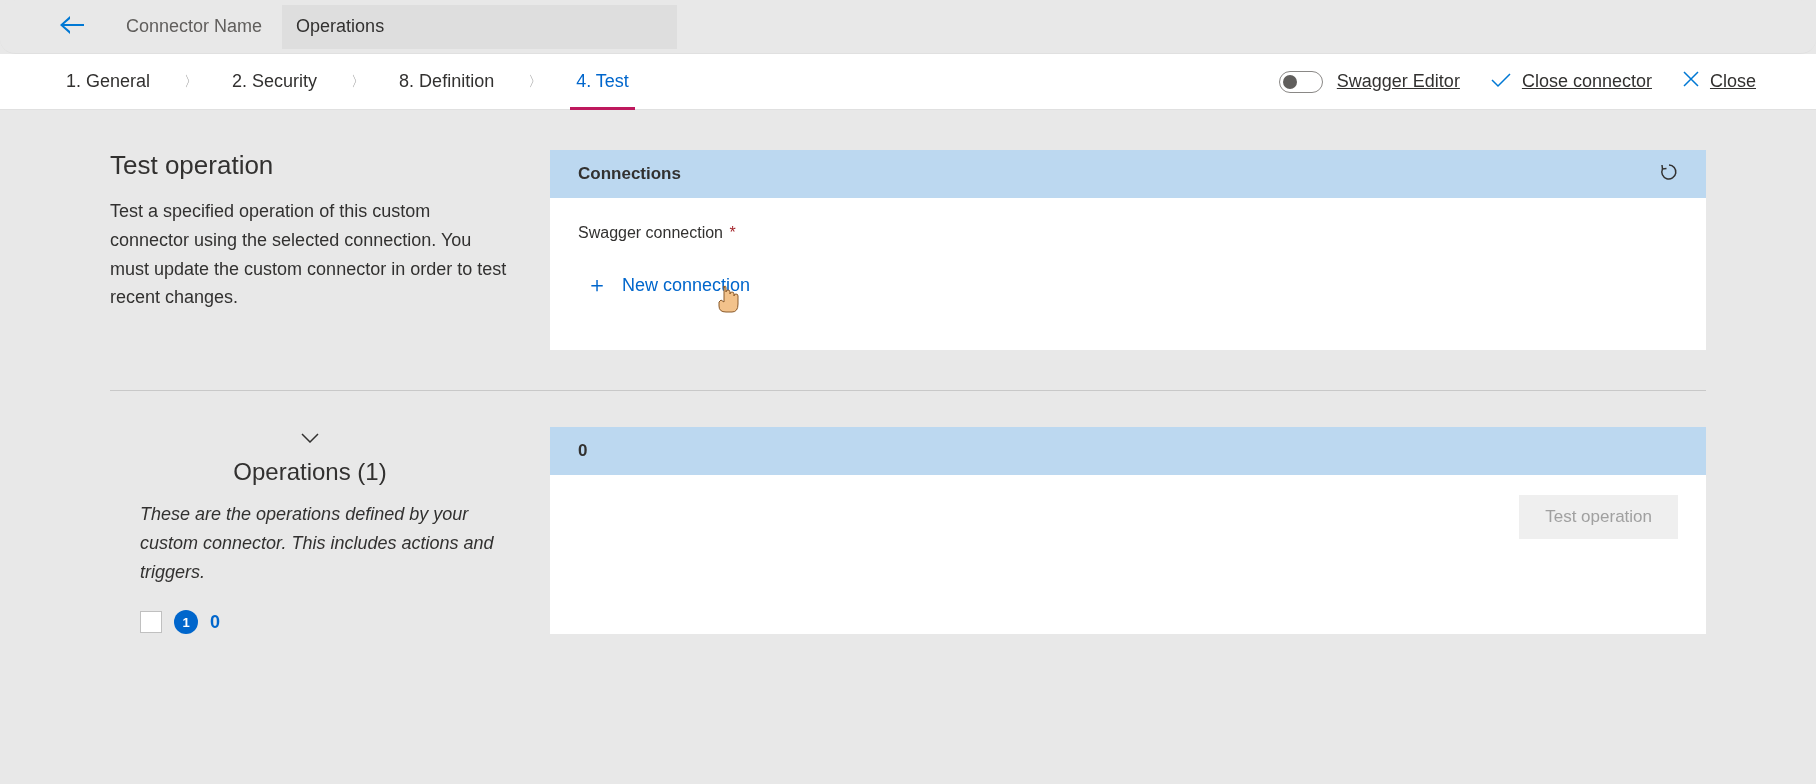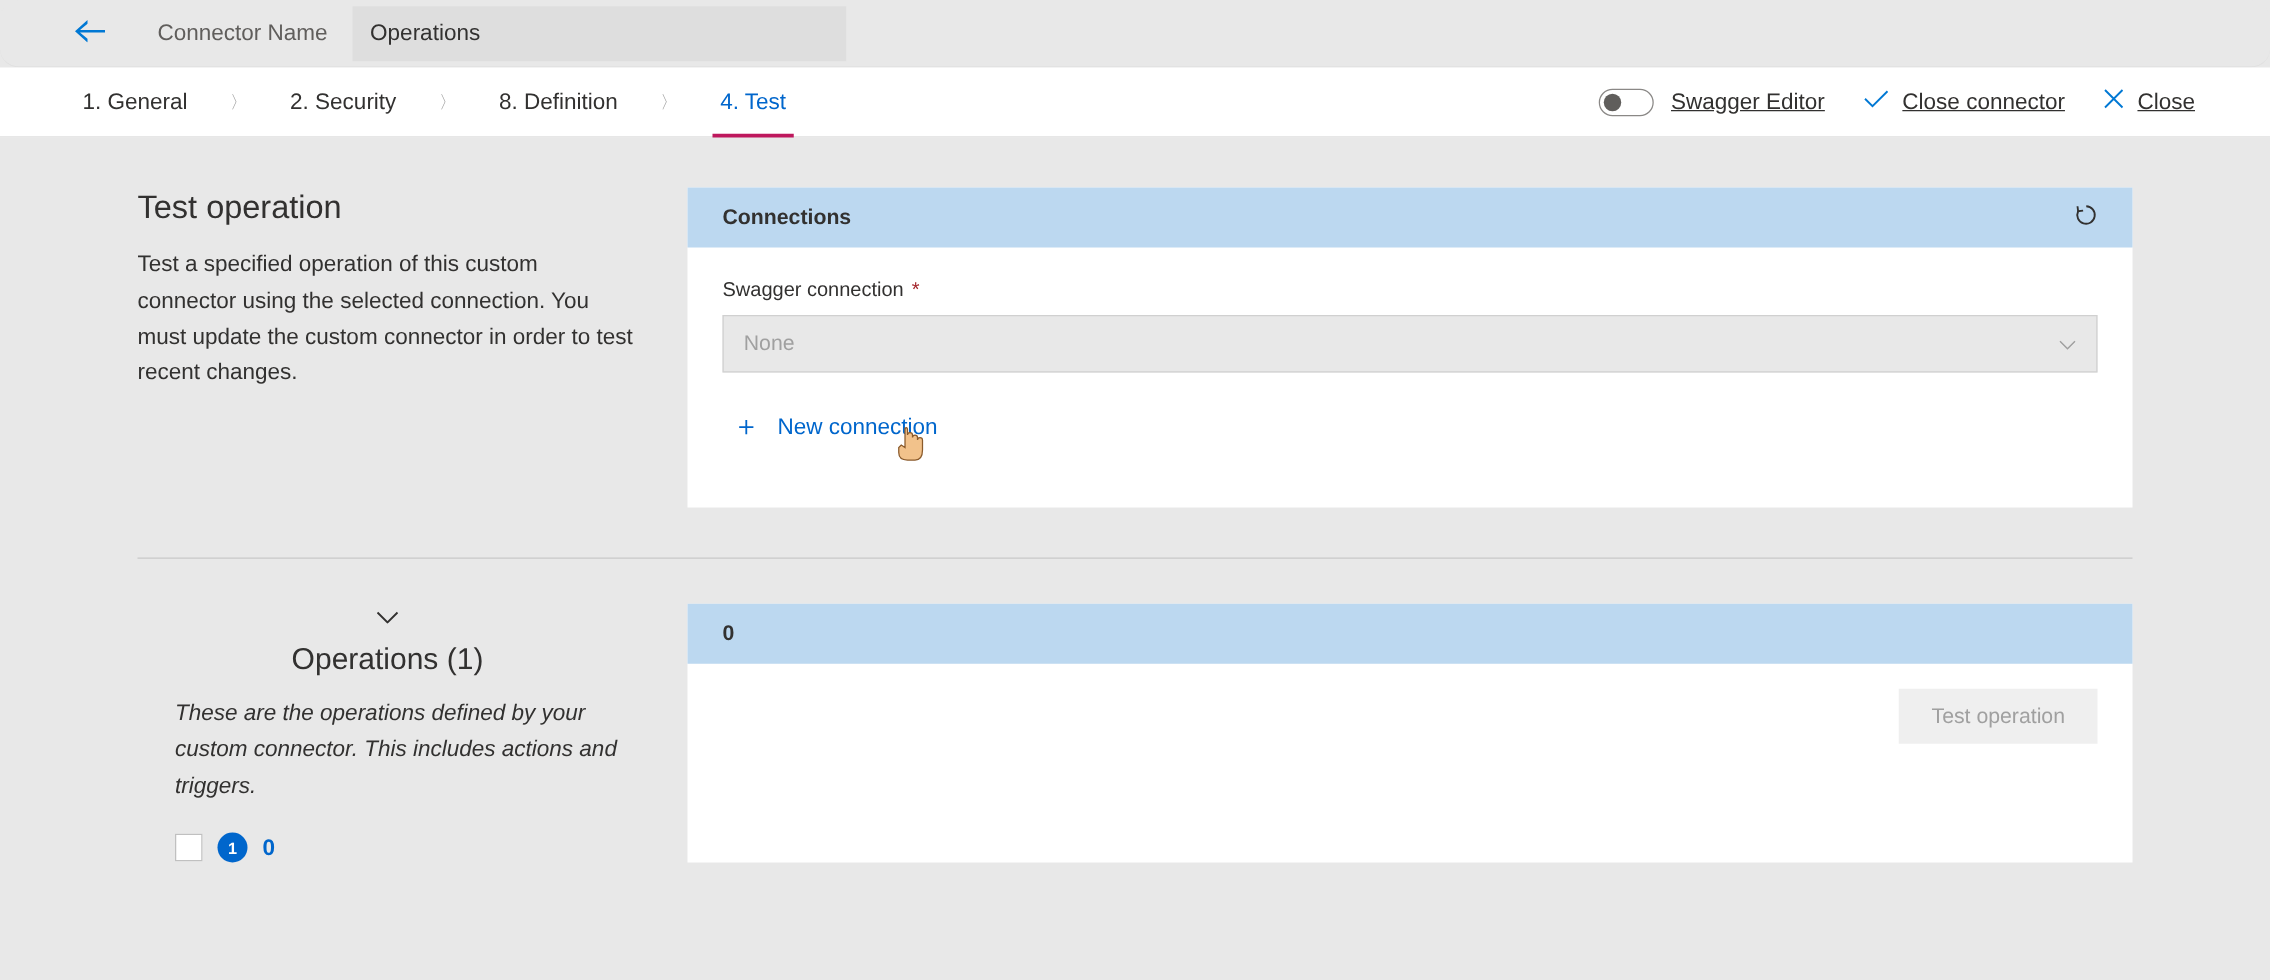--- a/index.html
+++ b/index.html
@@ -124,28 +124,20 @@
           <svg width="18" height="18" viewBox="0 0 18 18">
               <path d="M9 2 A7 7 0 1 1 2.5 6" stroke="#323130" stroke-width="1.5" fill="none"></path>
               <path d="M2 2 L2.5 6 L6.5 5.5" stroke="#323130" stroke-width="1.5" fill="none"></path>
             </svg>
         </span>
       </div>
       <div class="panel-body">
         <div class="field-label">
           <span>Swagger connection</span><span class="req-star"> *</span>
         </div>
-        <div class="dropdown">
-          <span class="dropdown-text">None</span>
-          <span class="dropdown-chev">
-            <svg width="14" height="8" viewBox="0 0 14 8">
-                <path d="M1 1 L7 7 L13 1" stroke="#a0a0a0" stroke-width="1.2" fill="none"></path>
-              </svg>
-          </span>
-        </div>
         <div class="new-conn">
           <span class="plus-icon">＋</span>
           <span>New connection</span>
           <span class="pointer-cursor">
             <svg width="26" height="30" viewBox="0 0 26 30">
                 <path d="M8 2 L8 18 L5 16 L3 18 L3 22 Q3 28 10 28 L16 28 Q22 28 22 20 L22 12 Q22 10 20 10 Q18 10 18 12 L18 10 Q18 8 16 8 Q14 8 14 10 L14 8 Q14 6 12 6 Q10 6 10 8 L10 4 Q10 2 9 2 Q8 2 8 4 Z" fill="#f2c28b" stroke="#8a5a2b" stroke-width="1"></path>
               </svg>
           </span>
         </div>
       </div>

